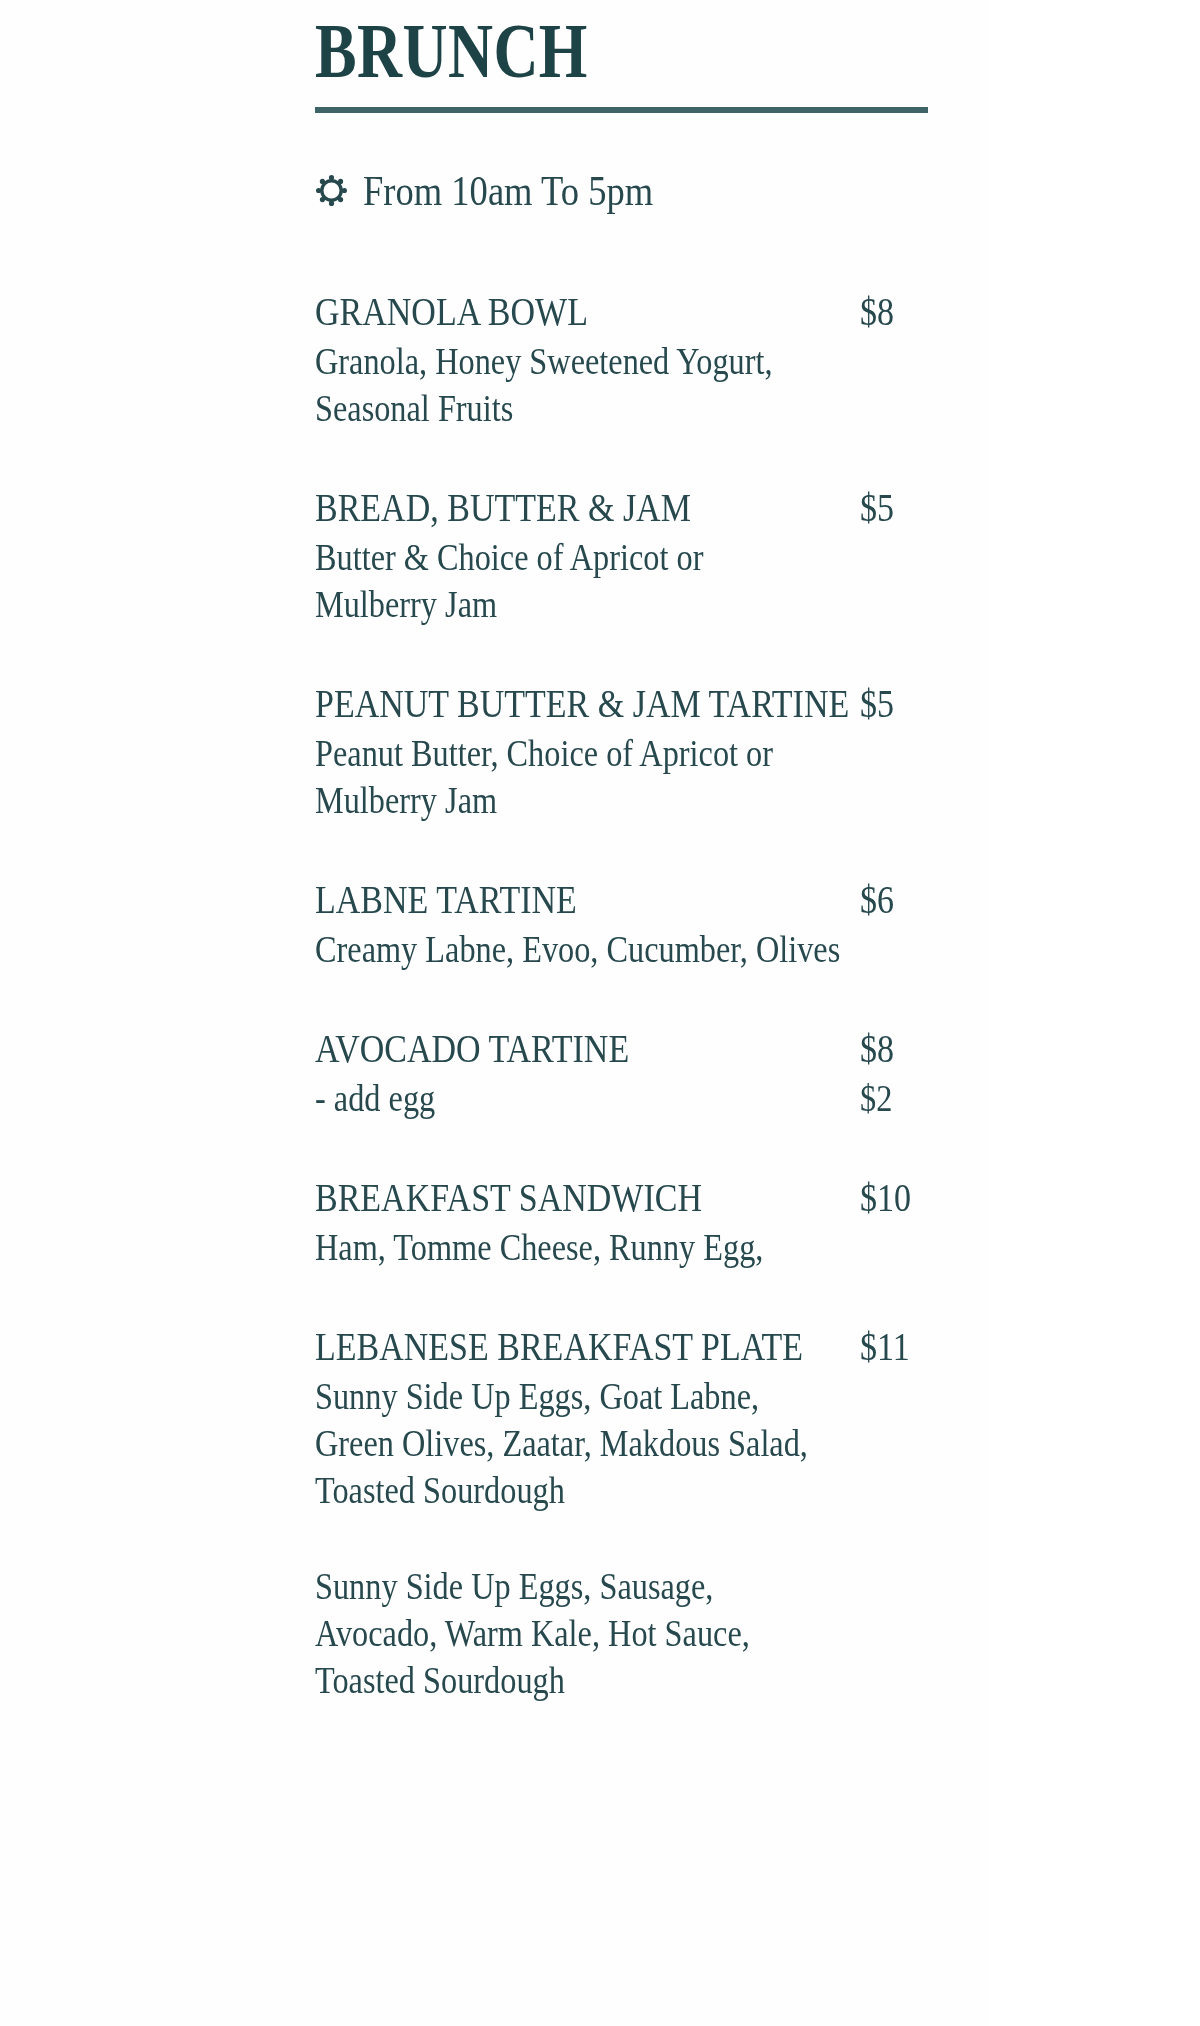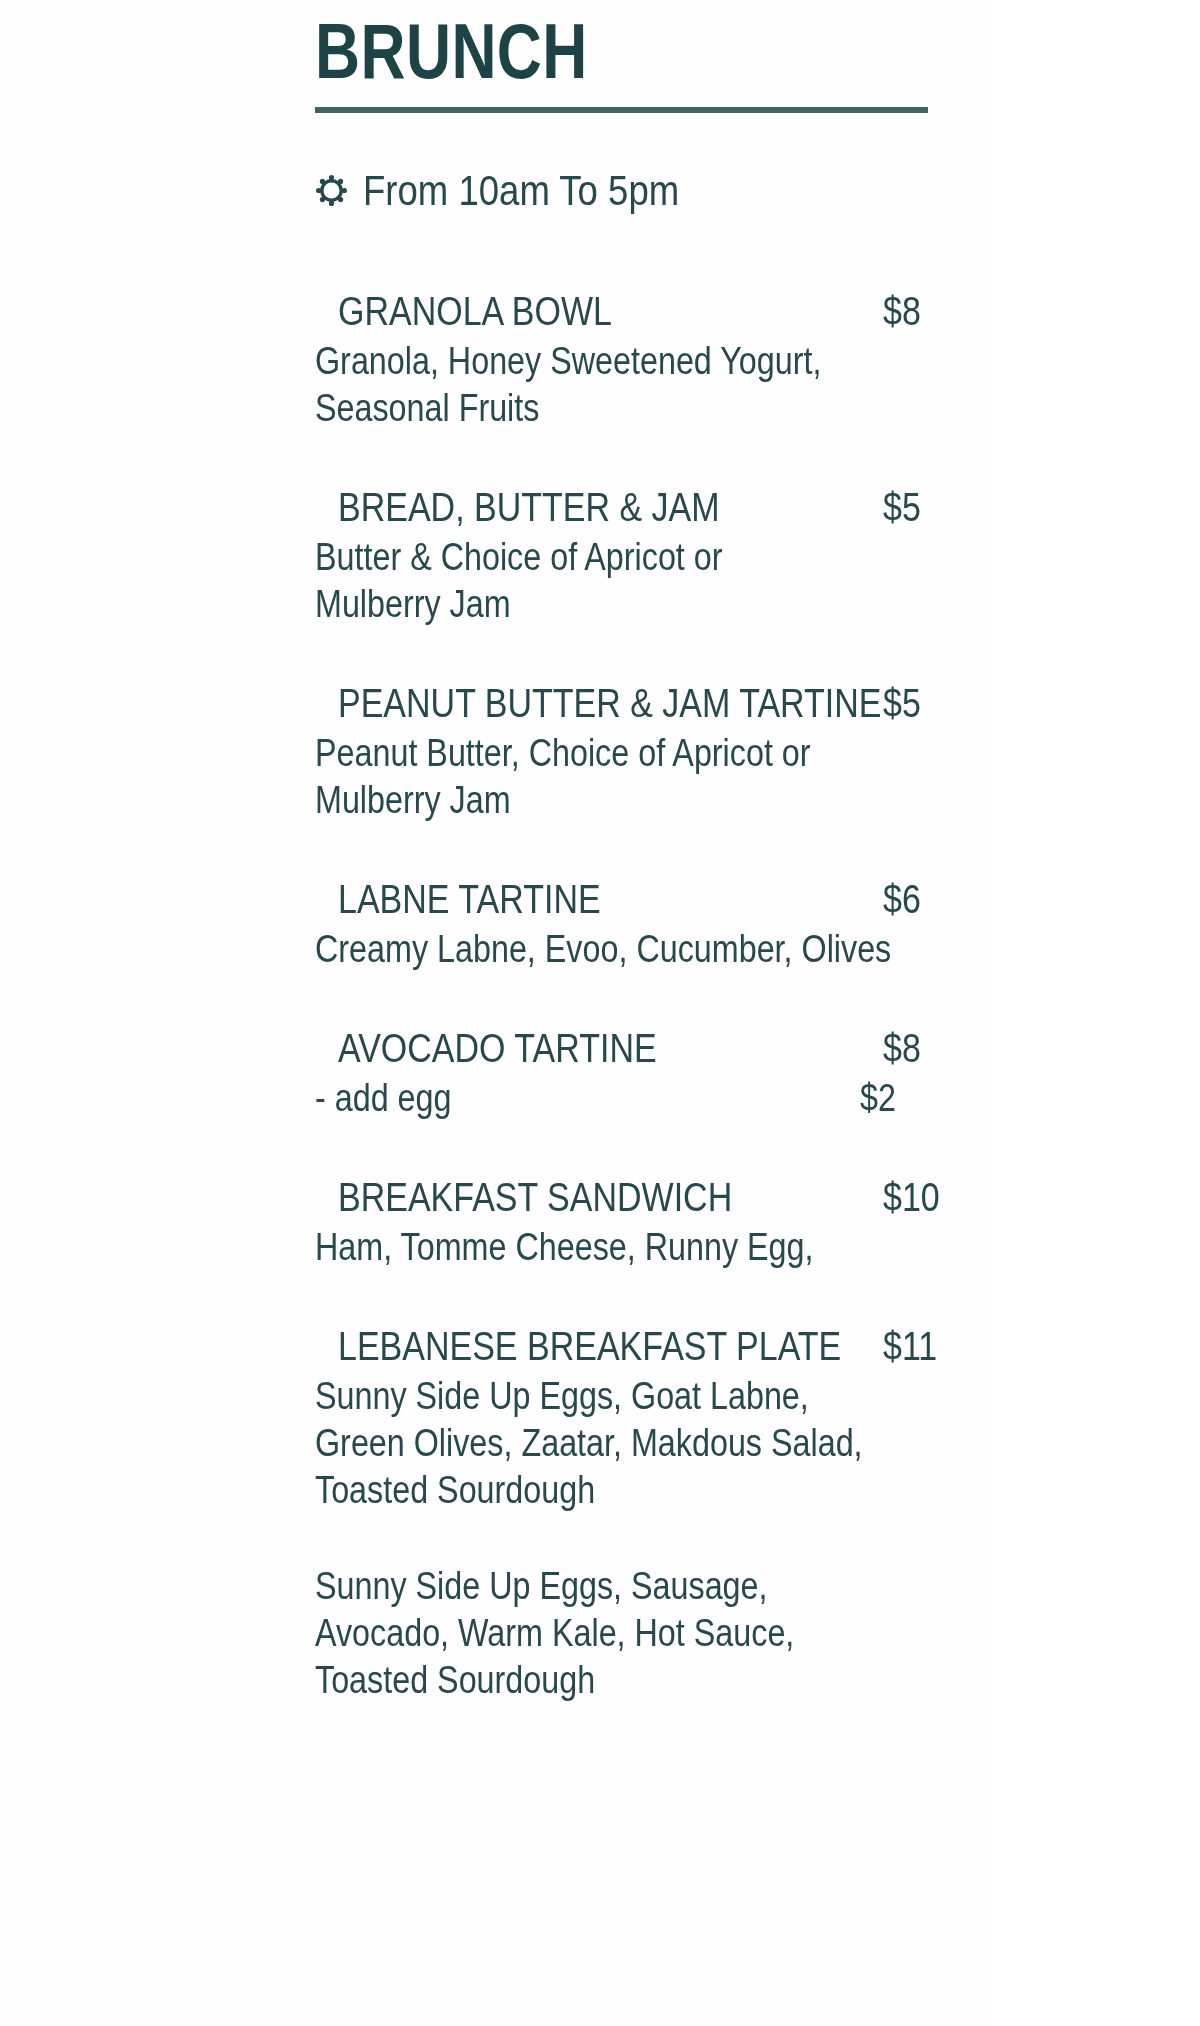--- a/index.html
+++ b/index.html
@@ -9,20 +9,21 @@
   }
   .page {
     position: relative;
     width: 988px;
     height: 2026px;
     box-sizing: border-box;
     padding: 20px 260px 0 315px;
     background: #fefefe;
     color: #27494e;
     overflow: hidden;
+    font-family: Liberation Serif, serif;
   }
   
   .cond {
     display: inline-block;
     transform: scaleX(0.85);
     transform-origin: 0 50%;
     white-space: nowrap;
   }
   .page-title {
     font-size: 78px;
@@ -47,21 +48,20 @@
     font-size: 43px;
     text-align: center;
   }
   .hours-row svg { display: block; }
   .menu-items { margin-top: 71px; }
   .menu-item { margin-bottom: 49px; }
   .item-head {
     position: relative;
     font-size: 40px;
     line-height: 53px;
-    margin-left: 23px;
   }
   .item-price {
     position: absolute;
     left: 545px;
     top: 0;
   }
   .desc-line {
     font-size: 38px;
     line-height: 47px;
   }

